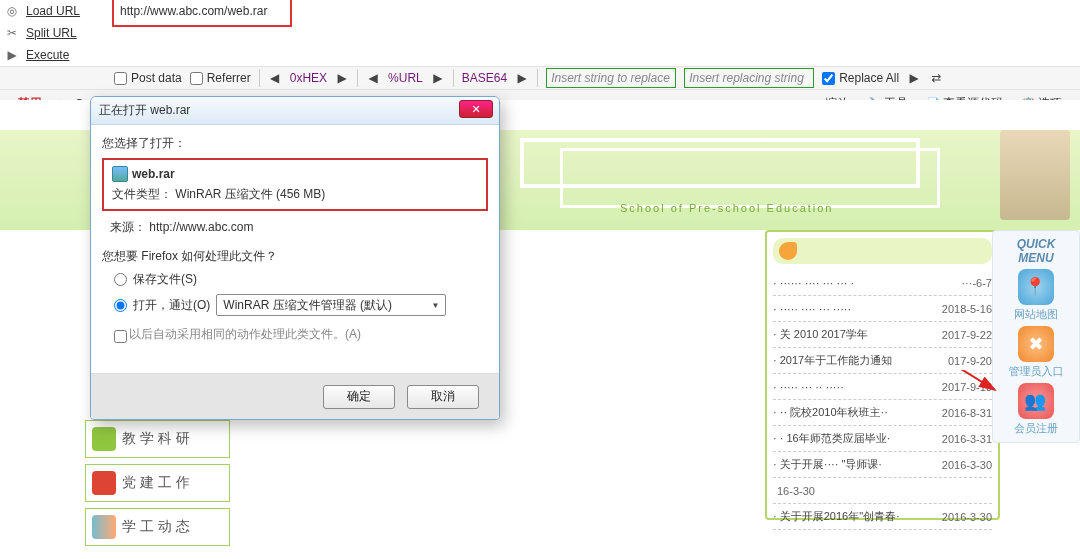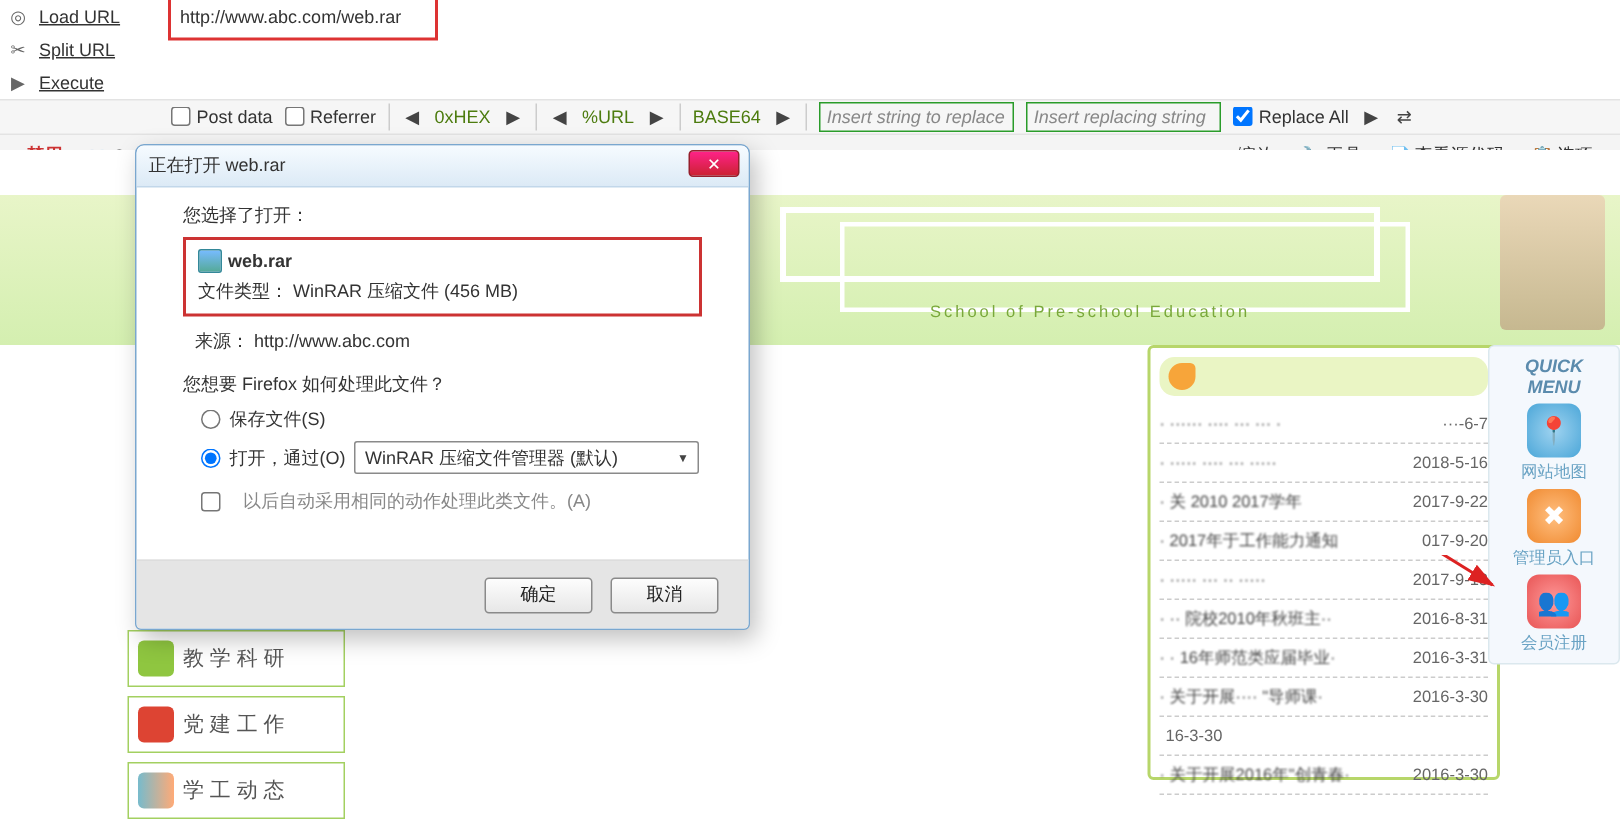--- a/index.html
+++ b/index.html
@@ -7,25 +7,25 @@
 
 
 .topbar { position:relative; background:#fff; }
 .row1 { display:flex; align-items:center; height:22px; padding:2px 4px; }
 .tiny-icon { width:16px; height:16px; margin-right:6px; display:inline-flex; align-items:center; justify-content:center; color:#666; }
 .link-label { color:#333; text-decoration:underline dotted transparent; }
 .link-label .ul { text-decoration:underline; }
 .url-box { border:2px solid #d33; margin-left:32px; padding:3px 6px; width:180px; height:32px; display:flex; align-items:center; }
 
 .row2 { display:flex; align-items:center; height:24px; padding:0 6px; background:#f6f6f6; border-top:1px solid #e3e3e3; border-bottom:1px solid #e3e3e3; gap:8px; }
-.chk { display:flex; gap:4px; }
+.chk { display:flex; align-items:center; gap:4px; }
 .chk input { width:13px; height:13px; }
 .sep { width:1px; height:18px; background:#ccc; }
 .tribtn { width:14px; height:14px; display:inline-flex; align-items:center; justify-content:center; color:#444; }
-.smalltxt { color:#4d7c0f; }
+.smalltxt { color:#701a75; }
 .inserter { border:1px solid #2a9c2a; height:20px; width:130px; padding:0 4px; font-style:italic; color:#888; display:flex; align-items:center; }
 
 .row3 { display:flex; align-items:center; height:28px; padding:0 8px; background:#f4f4f4; border-bottom:1px solid #ccc; gap:4px; }
 .menu-itm { color:#333; display:flex; align-items:center; gap:2px; padding:0 4px; height:22px; }
 .menu-itm .drop { font-size:8px; color:#555; }
 .forbid { color:#c33; font-weight:bold; display:flex; align-items:center; gap:2px; }
 
 
 .page { position:absolute; left:0; top:100px; right:0; bottom:0; background:#fff;padding-left:12px; }
 .banner { position:absolute; left:0; top:30px; right:0; height:100px; background:linear-gradient(#e8f5c8,#d4efb0); display:flex; align-items:center; justify-content:center; }
@@ -53,29 +53,29 @@
 .qicon { width:36px; height:36px; border-radius:8px; display:flex; align-items:center; justify-content:center; color:#fff; font-size:18px; }
 .q-blue { background:radial-gradient(#9fd3f0,#4aa6d8); }
 .q-orange { background:radial-gradient(#ffbf80,#f08a30); }
 .q-red { background:radial-gradient(#ff9999,#e85555); }
 
 
 .dialog { position:absolute; left:90px; top:96px; width:410px; height:324px; background:#fff; border:1px solid #7aa7cf; border-radius:6px 6px 4px 4px; box-shadow:4px 6px 16px rgba(0,0,0,.25); overflow:hidden; }
 .titlebar { height:28px; background:linear-gradient(#f6fbff,#dceaf6); display:flex; align-items:center; padding:0 8px; position:relative; border-bottom:1px solid #c2d7ea; }
 .titlebar .t { font-size:12px; color:#333; }
 .closeX { position:absolute; right:6px; top:3px; width:34px; height:18px; background:linear-gradient(#f28,#c23); border:1px solid #961f2c; border-radius:3px; color:#fff; display:flex; align-items:center; justify-content:center; font-size:11px; }
-.dlg-body { padding:10px 31px; font-size:12px; color:#333; }
+.dlg-body { padding:10px 11px; font-size:12px; color:#333; }
 .filebox { border:2px solid #c33; margin:6px 0 8px; padding:6px 8px; }
 .filebox .fname { font-weight:bold; display:flex; align-items:center; gap:4px; }
 .filebox .fname .ricon { width:16px; height:16px; background:linear-gradient(#7bf,#5a9); border:1px solid #389; border-radius:2px; }
 .opt { display:flex; align-items:center; gap:6px; margin:6px 0 4px 12px; }
 .opt input[type=radio] { width:13px; height:13px; }
 .combo { border:1px solid #8a8a8a; background:#fff; height:22px; width:230px; display:flex; align-items:center; padding:0 6px; justify-content:space-between; border-radius:2px; }
 .combo .car { font-size:8px; color:#444; }
-.auto { display:flex; align-items:center; gap:15px; margin:10px 0 0 12px; color:#888; }
+.auto { display:flex; align-items:flex-end; gap:2px; margin:10px 0 0 12px; color:#888; }
 .dlg-foot { position:absolute; bottom:0; left:0; right:0; height:46px; background:#e5e5e5; border-top:1px solid #ddd; display:flex; align-items:center; justify-content:flex-end; gap:12px; padding-right:20px; }
 .winbtn { min-width:72px; height:24px; border:1px solid #8a8a8a; background:linear-gradient(#fdfdfd,#e7e7e7); border-radius:3px; display:flex; align-items:center; justify-content:center; font-size:12px; color:#222; }
 
 svg.arrow-svg{position:absolute;left:770px;top:370px;pointer-events:none}
 </style>
 </head>
 <body>
 
 <div class="topbar">
   <div class="row1">

